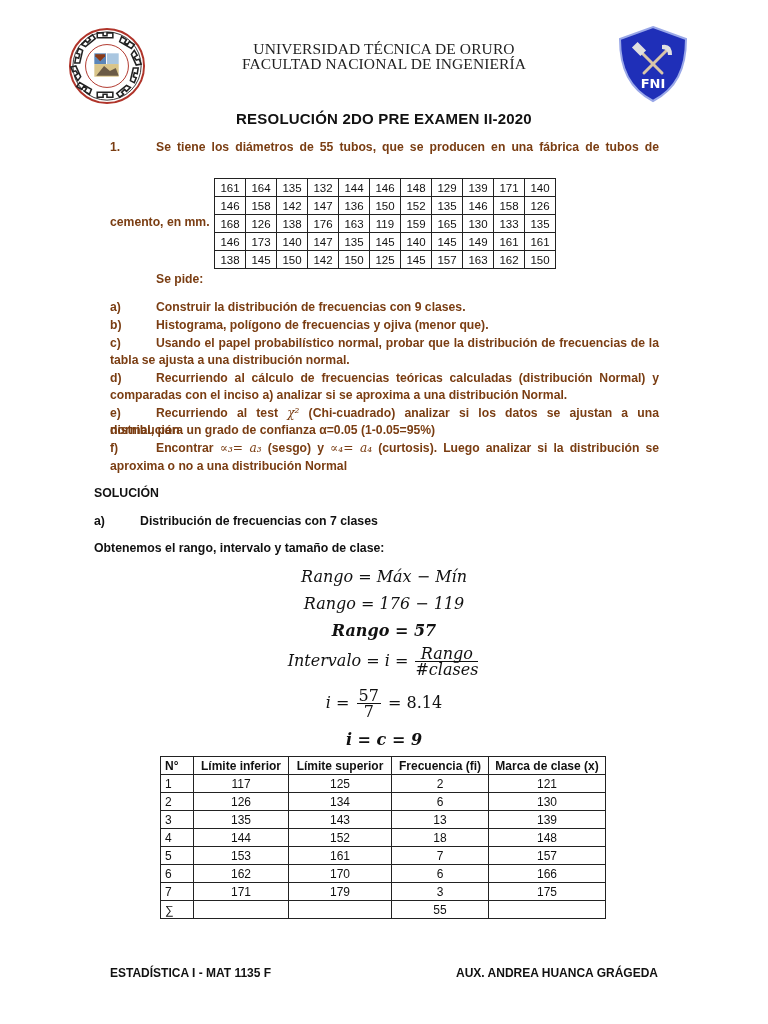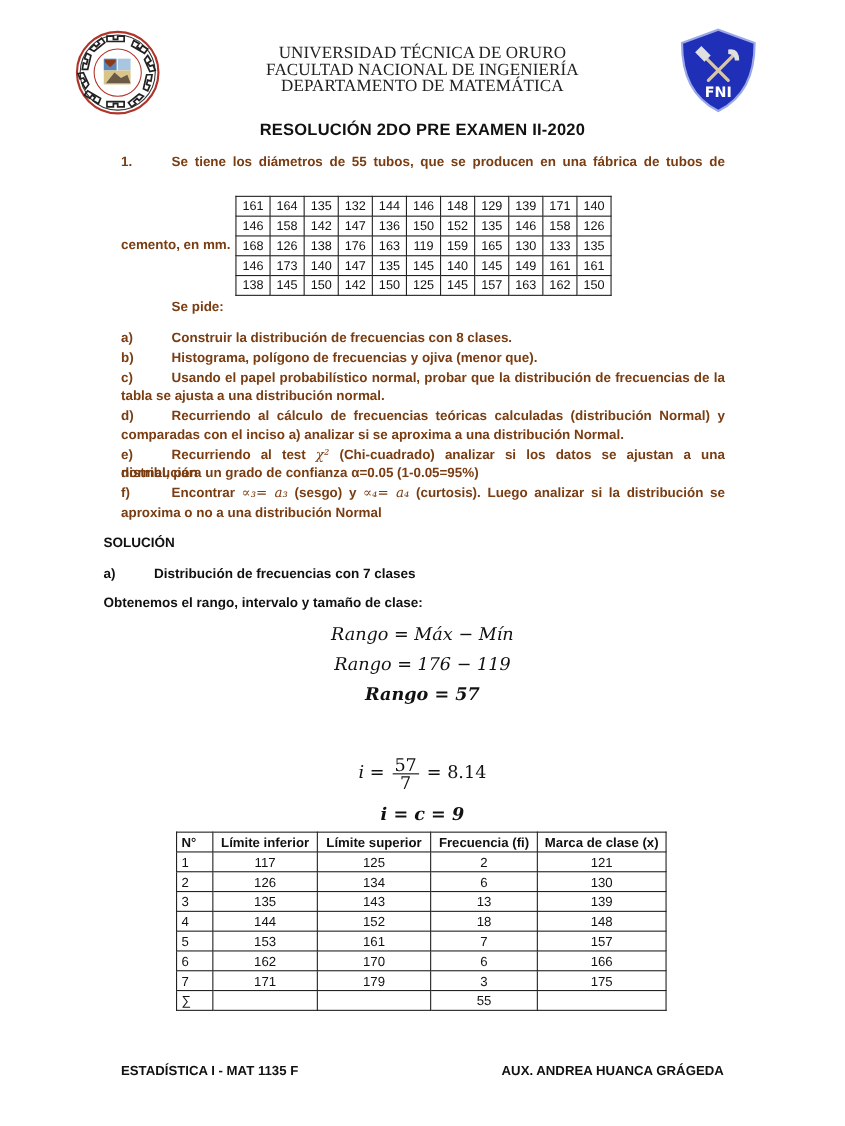--- a/index.html
+++ b/index.html
@@ -64,21 +64,20 @@
     <rect x="27" y="27" width="12" height="11" fill="#5b86b8"></rect>
     <path d="M28 30 l5 5 5 -5 v-2 h-10z" fill="#8a3a18"></path>
     <rect x="40" y="27" width="12" height="11" fill="#a9c6e0"></rect>
     <path d="M27 38 h25 v13 h-25z" fill="#d9c58a"></path>
     <path d="M29 50 l8 -10 6 5 6 -3 3 8z" fill="#6b5b46"></path>
   </svg>
 
   <div class="inst">
     <div>UNIVERSIDAD TÉCNICA DE ORURO</div>
     <div>FACULTAD NACIONAL DE INGENIERÍA</div>
-    <div>DEPARTAMENTO DE MATEMÁTICA</div>
   </div>
 
   <svg class="logo-right" viewBox="0 0 74 78">
     <path d="M37 2 L70 14 C70 44 60 64 37 76 C14 64 4 44 4 14 Z" fill="#1f2fb8" stroke="#9aa8e8" stroke-width="2"></path>
     <g stroke="#d8c6a8" stroke-width="3" stroke-linecap="round">
       <line x1="24" y1="26" x2="46" y2="48"></line>
       <line x1="50" y1="26" x2="28" y2="48"></line>
     </g>
     <rect x="17" y="20" width="12" height="8" transform="rotate(45 23 24)" fill="#e0e0e0"></rect>
     <path d="M46 20 q10 -2 10 10 l-4 0 q0 -6 -6 -6z" fill="#e0e0e0"></path>
@@ -158,21 +157,21 @@
           <td>163</td>
           <td>162</td>
           <td>150</td>
         </tr>
       </tbody>
   </table>
 
   <div class="q-line brown" style="top:271px; left:156px;">Se pide:</div>
 
   <div class="q-line brown" style="top:299px;">
-    <span class="lbl">a)</span><span>Construir la distribución de frecuencias con 8 clases.</span>
+    <span class="lbl">a)</span><span>Construir la distribución de frecuencias con 9 clases.</span>
   </div>
   <div class="q-line brown justify" style="top:335px;">
     <span class="lbl">c)</span><span>Usando el papel probabilístico normal, probar que la distribución de frecuencias de la</span>
   </div>
   <div class="q-line brown" style="top:317px;">
     <span class="lbl">b)</span><span>Histograma, polígono de frecuencias y ojiva (menor que).</span>
   </div>
   <div class="q-line brown" style="top:352px;">tabla se ajusta a una distribución normal.</div>
 
   <div class="q-line brown justify" style="top:370px;">
@@ -192,20 +191,27 @@
 
   <div class="sol" style="top:486px;">SOLUCIÓN</div>
   <div class="sol" style="top:514px;">
     <span style="display:inline-block;width:46px;">a)</span><span>Distribución de frecuencias con 7 clases</span>
   </div>
   <div class="sol" style="top:541px;">Obtenemos el rango, intervalo y tamaño de clase:</div>
 
   <div class="eq" style="top:567px;">Rango = Máx − Mín</div>
   <div class="eq" style="top:594px;">Rango = 176 − 119</div>
   <div class="eq" style="top:621px; font-weight:bold;text-align:center;">Rango = 57</div>
+  <div class="eq" style="top:646px;">
+    <span>Intervalo = i =</span>
+    <span class="frac">
+      <span class="num">Rango</span>
+      <span class="den">#clases</span>
+    </span>
+  </div>
   <div class="eq" style="top:688px;">
     <span>i =</span>
     <span class="frac up">
       <span class="num">57</span>
       <span class="den">7</span>
     </span>
     <span class="up">= 8.14</span>
   </div>
   <div class="eq" style="top:730px; font-weight:bold;">i = c = 9</div>
 

